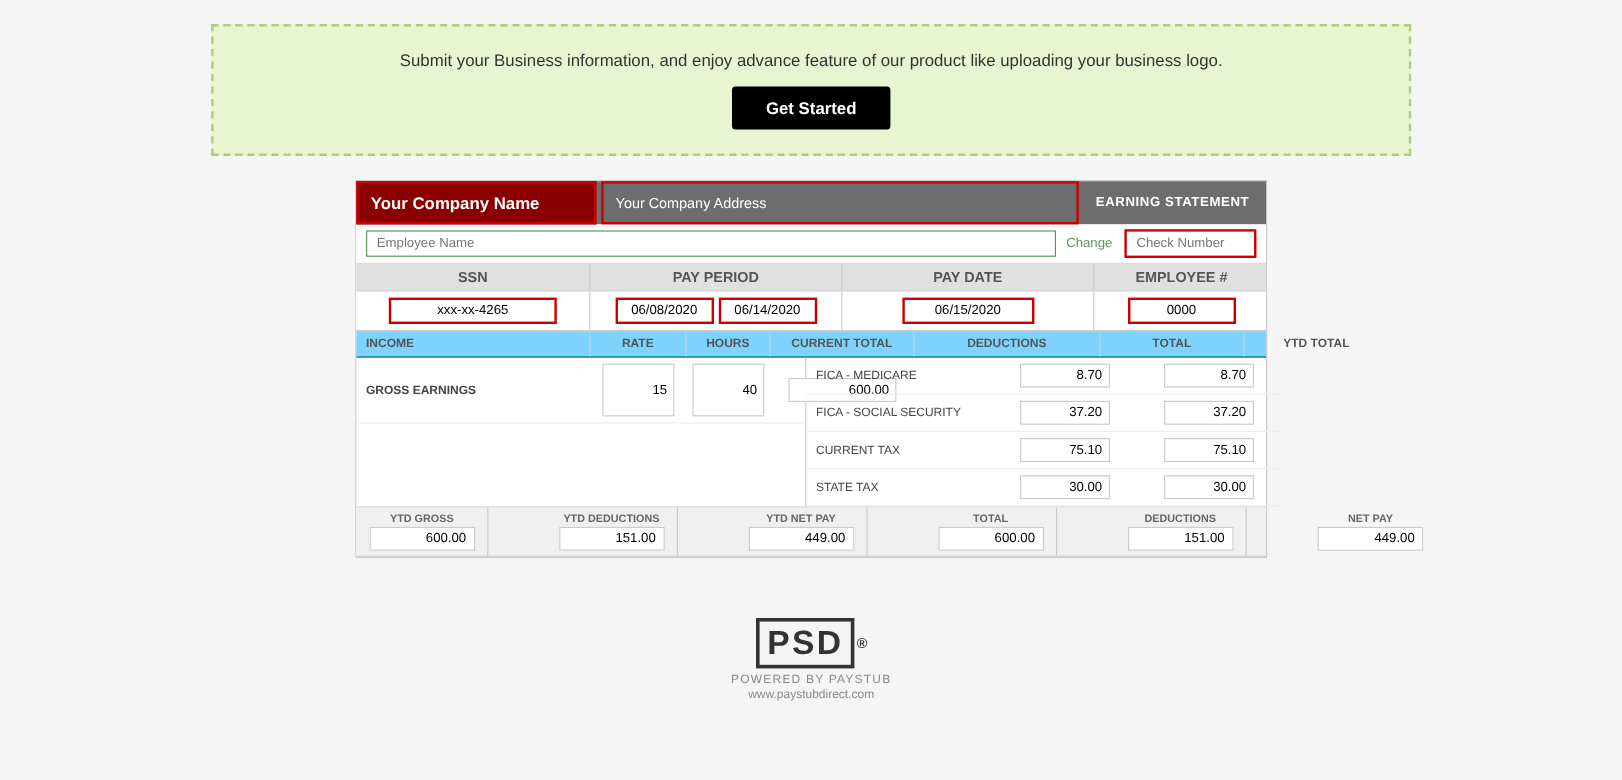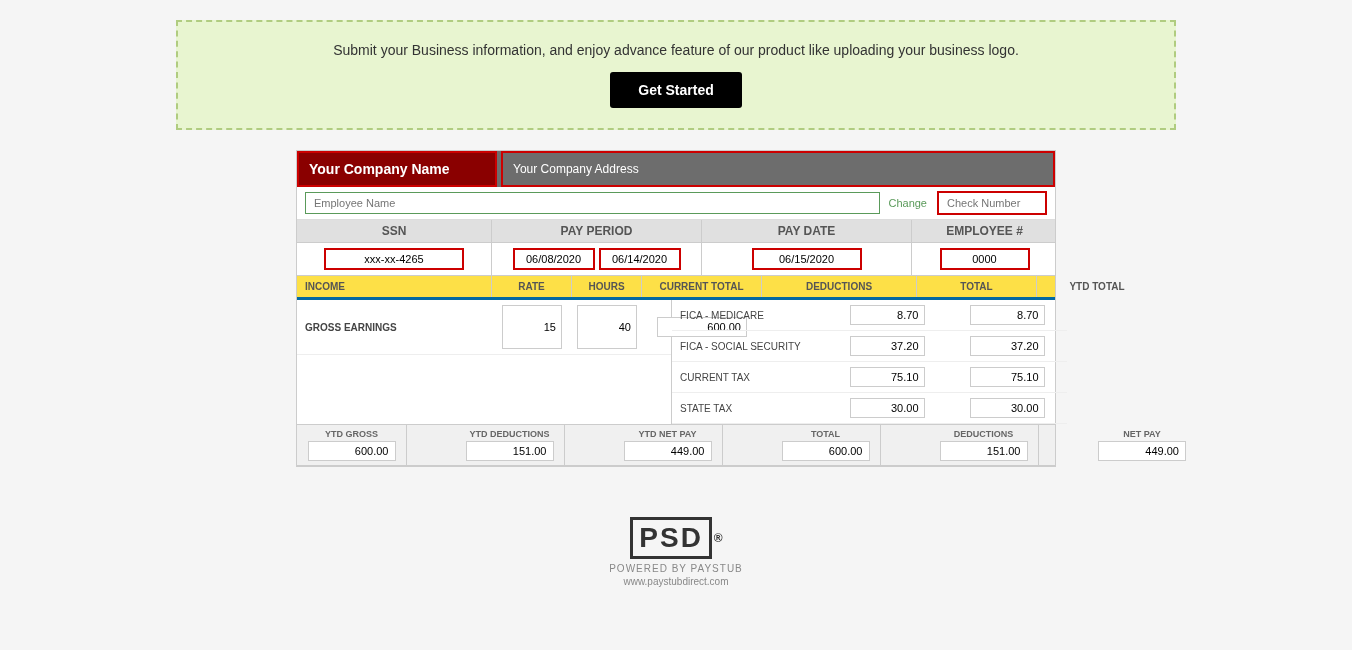--- a/index.html
+++ b/index.html
@@ -156,22 +156,22 @@
       outline: none;
     }
     .ssn-input { width: 140px; }
     .date-input { width: 82px; }
     .employee-num-input { width: 90px; }
 
     
     .col-headers {
       display: grid;
       grid-template-columns: 195px 80px 70px 120px 155px 120px 120px;
-      background: #fde047;
-      border-bottom: 3px solid #0369a1;
+      background: #7dd3fc;
+      border-bottom: 1px solid #0369a1;
     }
     .col-header {
       padding: 5px 6px;
       font-size: 10px;
       font-weight: bold;
       color: #555;
       border-right: 1px solid #ccc;
       text-align: center;
     }
     .col-header:first-child { text-align: left; padding-left: 8px; }
@@ -327,20 +327,21 @@
 <div class="banner" style="margin-top:20px;">
   <p class="banner-text">Submit your Business information, and enjoy advance feature of our product like uploading your business logo.</p>
   <button class="get-started-btn">Get Started</button>
 </div>
 
 <div class="paystub">
 
   <div class="paystub-header">
     <input type="text" class="company-name-field" value="Your Company Name" style="">
     <input type="text" class="company-address-field" value="Your Company Address" style="">
+    <div class="earning-statement">EARNING STATEMENT</div>
   </div>
 
   <div class="employee-name-row">
     <input type="text" class="employee-name-input" placeholder="Employee Name" style="">
     <a class="change-link">Change</a>
     <input type="text" class="check-number-input" placeholder="Check Number" style="">
   </div>
 
   <div class="info-headers">
     <div class="info-header-cell">SSN</div>

